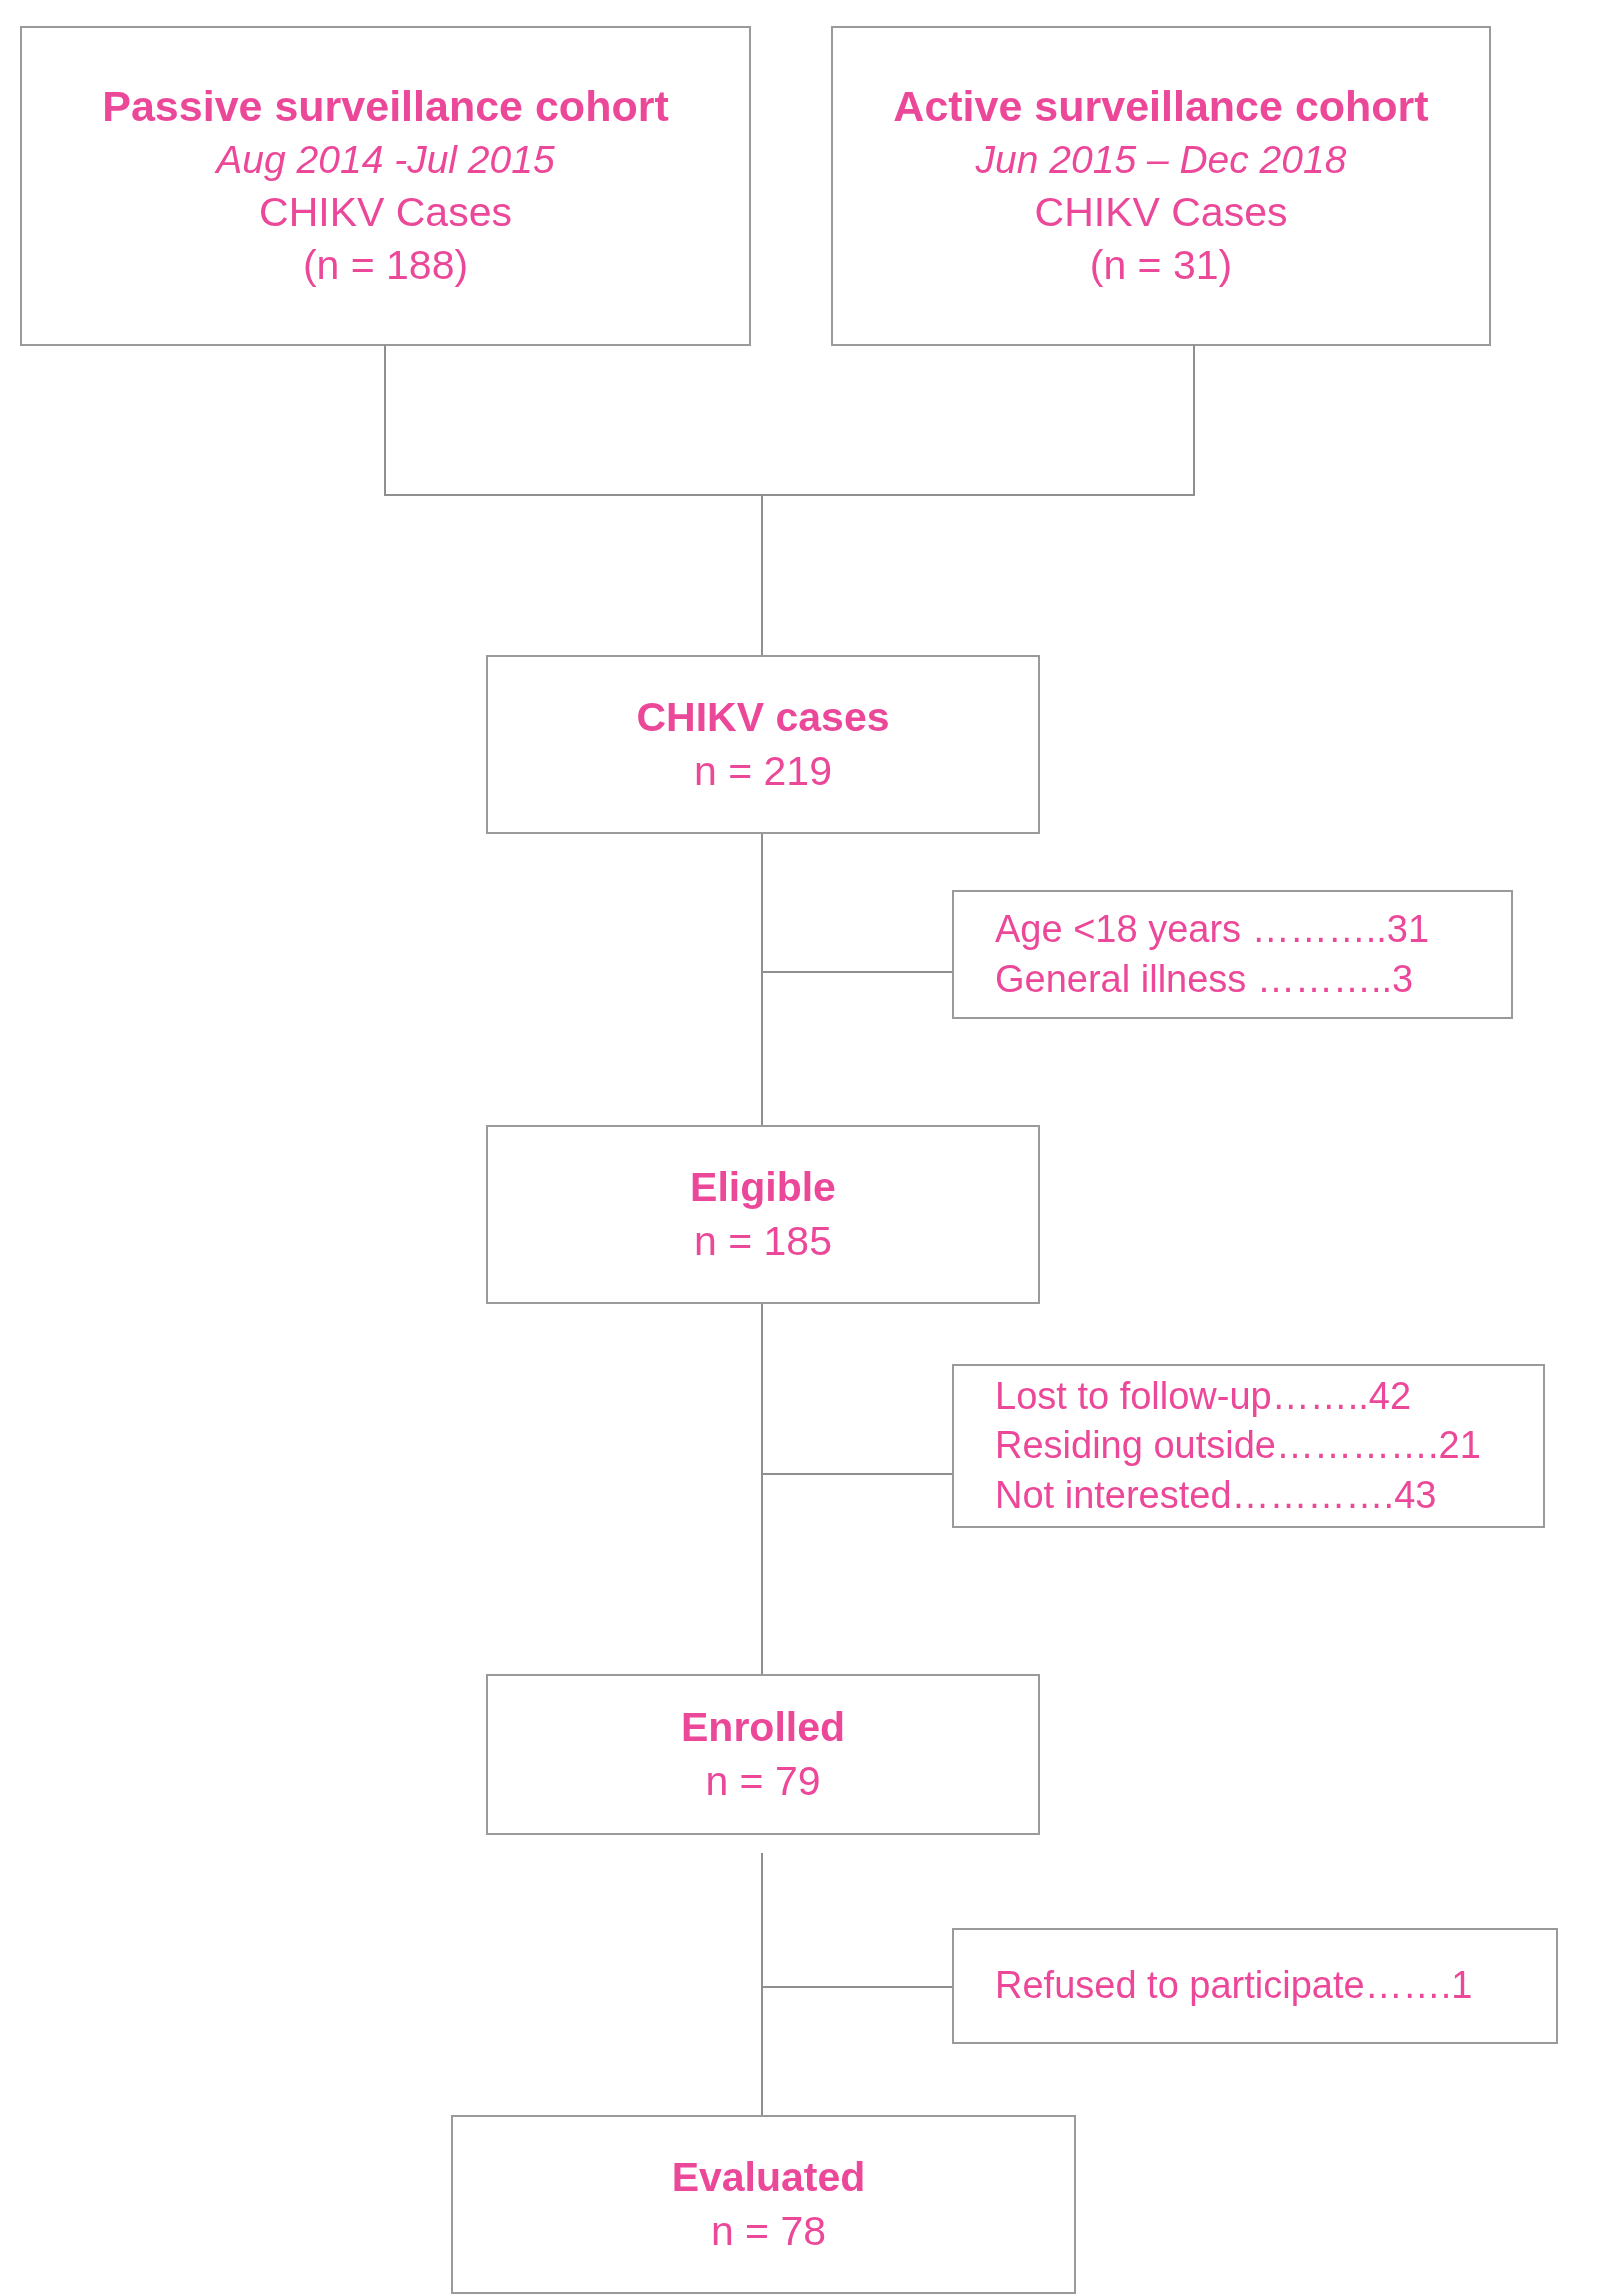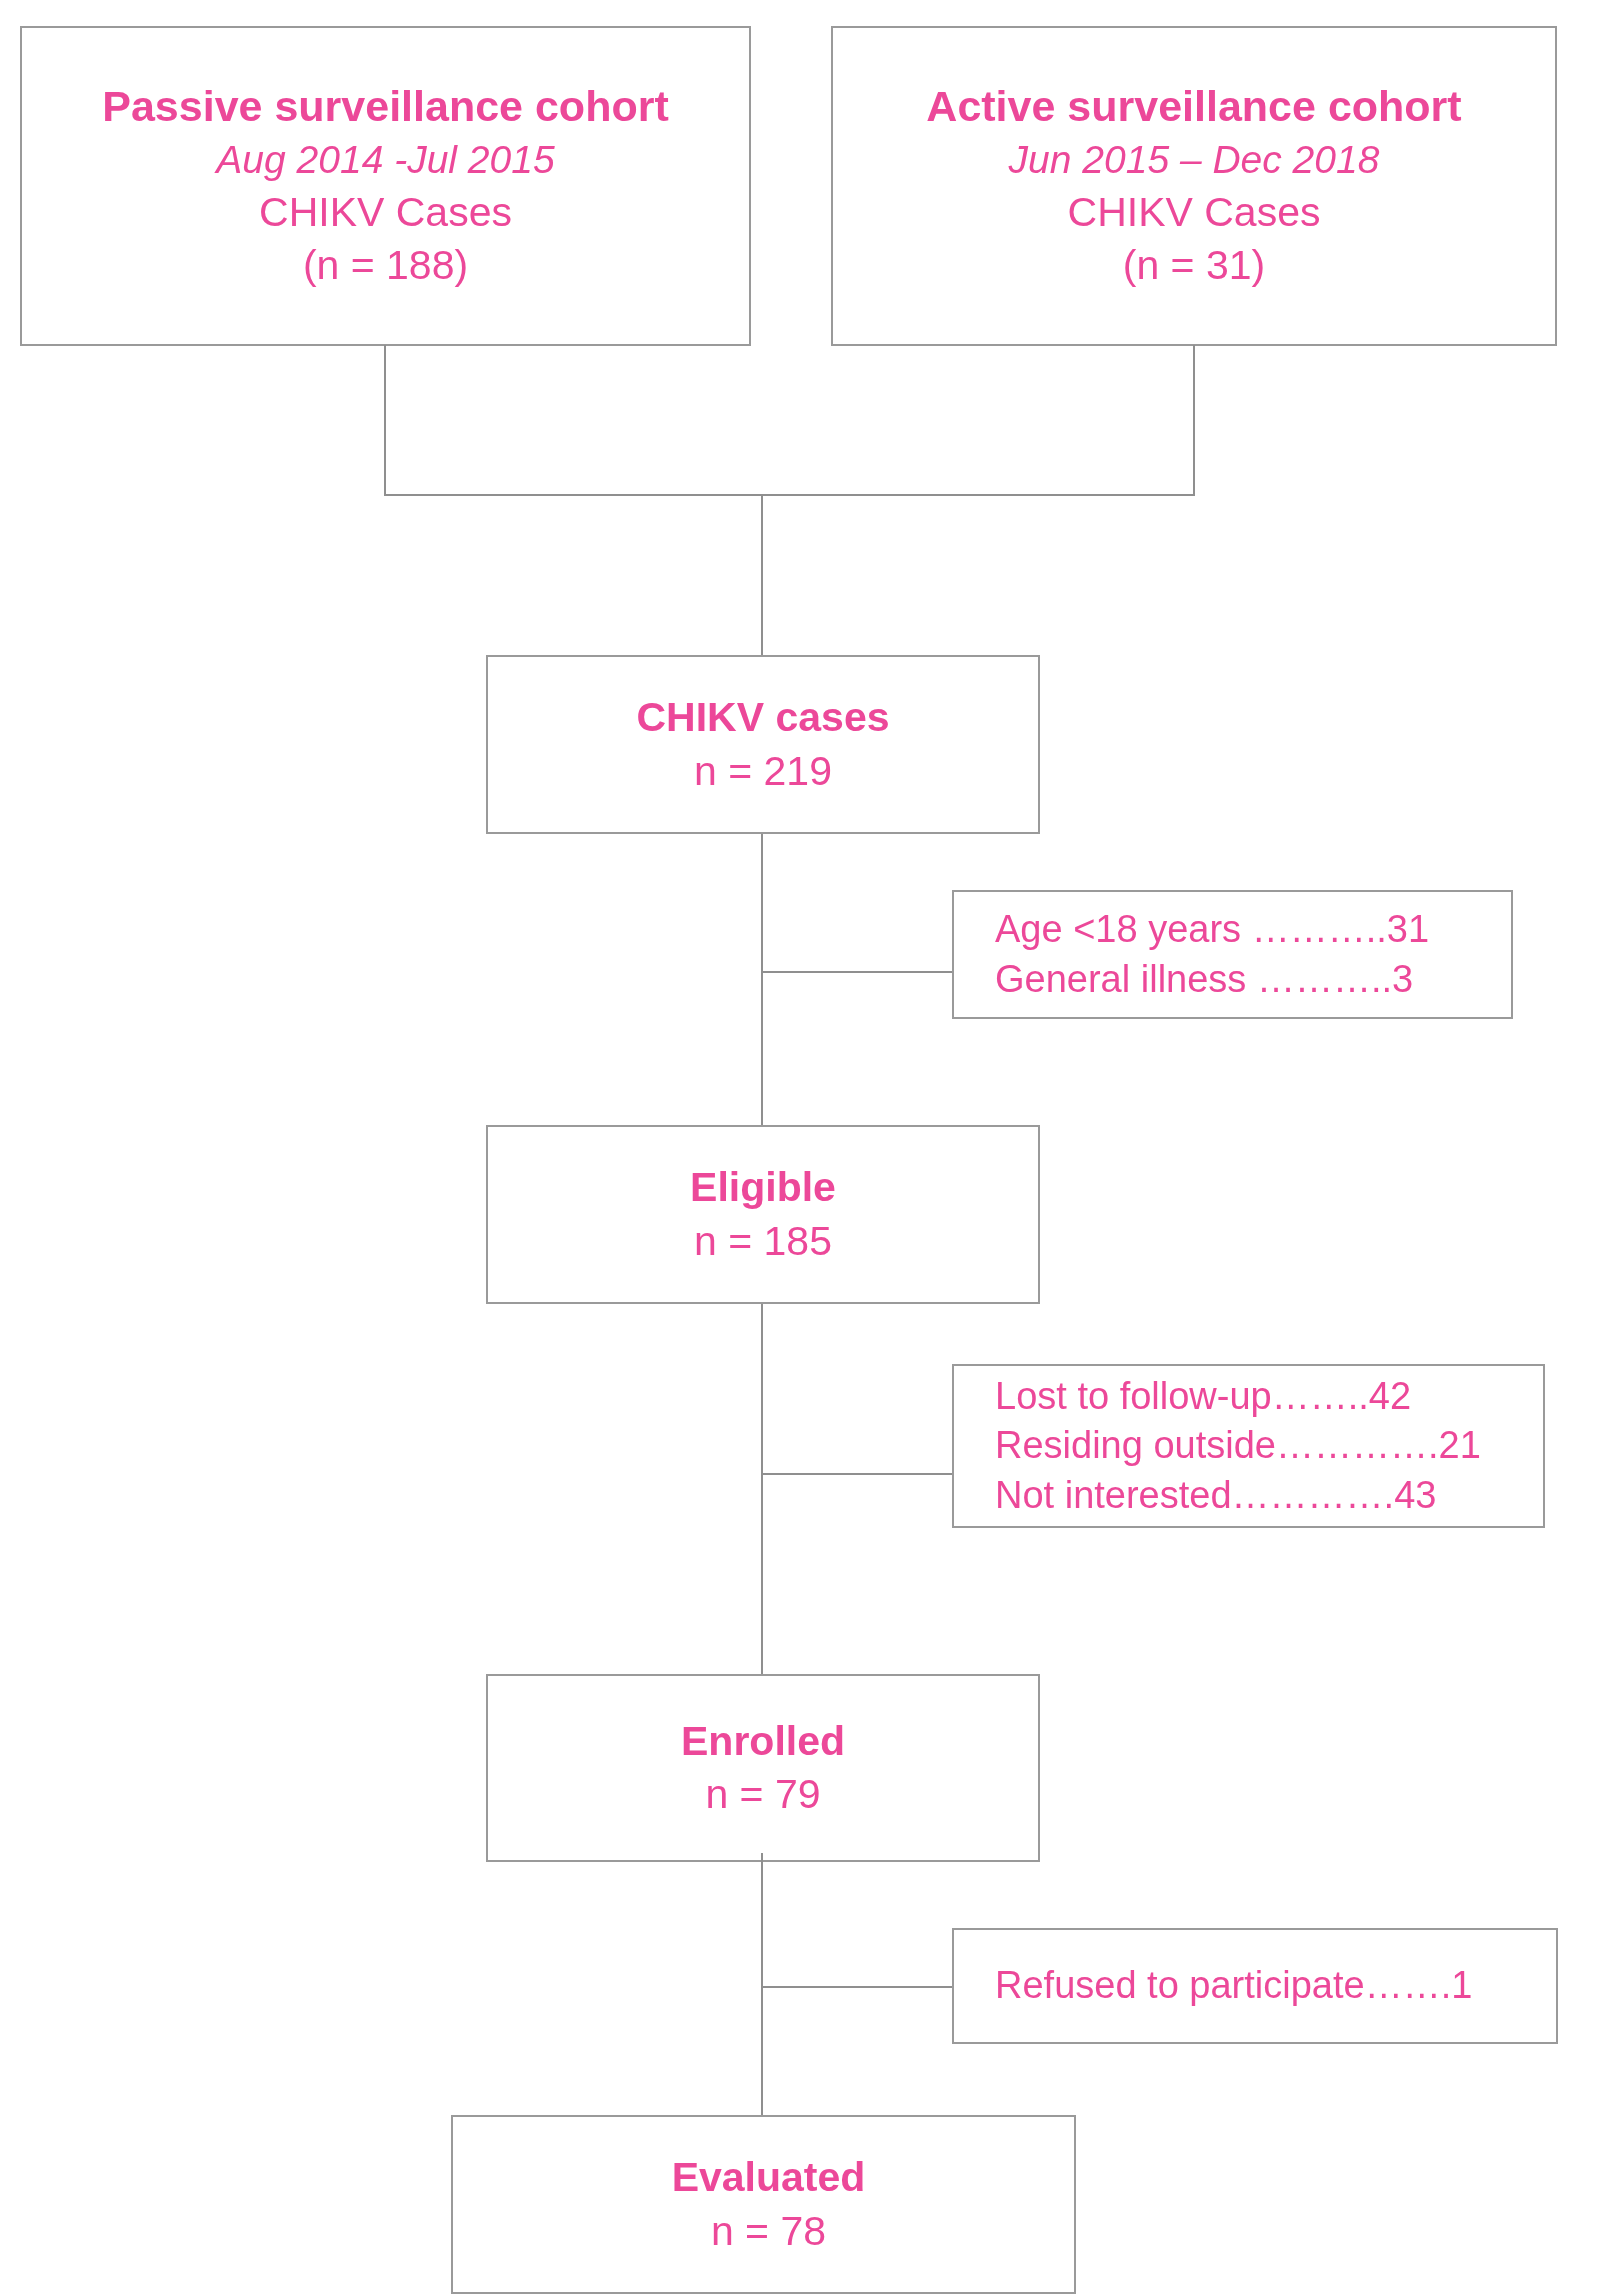--- a/index.html
+++ b/index.html
@@ -70,21 +70,21 @@
 
 <div id="canvas">
 
   <div class="node" style="left:20px; top:25.6px; width:731px; height:320px;">
     <span class="ln bold f-cohort-title">Passive surveillance cohort</span>
     <span class="ln italic f-cohort-sub">Aug 2014 -Jul 2015</span>
     <span class="ln f-cohort-body">CHIKV Cases</span>
     <span class="ln f-cohort-body">(n = 188)</span>
   </div>
 
-  <div class="node" style="left:831px; top:25.6px; width:726px; height:320px;">
+  <div class="node" style="left:831px; top:25.6px; width:660px; height:320px;">
     <span class="ln bold f-cohort-title">Active surveillance cohort</span>
     <span class="ln italic f-cohort-sub">Jun 2015 – Dec 2018</span>
     <span class="ln f-cohort-body">CHIKV Cases</span>
     <span class="ln f-cohort-body">(n = 31)</span>
   </div>
 
   <div class="vline" style="left:384px; top:345px; height:151px;"></div>
   <div class="vline" style="left:1193px; top:345px; height:151px;"></div>
   <div class="hline" style="left:384px; top:494px; width:811px;"></div>
   <div class="vline" style="left:761px; top:494px; height:162px;"></div>
@@ -109,21 +109,21 @@
 
   <div class="vline" style="left:761px; top:1304px; height:370px;"></div>
   <div class="hline" style="left:761px; top:1473px; width:192px;"></div>
 
   <div class="node left-align" style="left:952px; top:1364px; width:593px; height:164px;">
     <span class="ln f-excl excl-pad">Lost to follow-up……..42</span>
     <span class="ln f-excl excl-pad">Residing outside………….21</span>
     <span class="ln f-excl excl-pad">Not interested………….43</span>
   </div>
 
-  <div class="node" style="left:486px; top:1674px; width:554px; height:188px;text-align:right;">
+  <div class="node" style="left:486px; top:1674px; width:554px; height:161px;text-align:right;">
     <span class="ln bold f-node-title">Enrolled</span>
     <span class="ln f-node-body">n = 79</span>
   </div>
 
   <div class="vline" style="left:761px; top:1853px; height:262px;"></div>
   <div class="hline" style="left:761px; top:1986px; width:192px;"></div>
 
   <div class="node left-align" style="left:952px; top:1928px; width:606px; height:116px;">
     <span class="ln f-excl excl-pad">Refused to participate…….1</span>
   </div>

